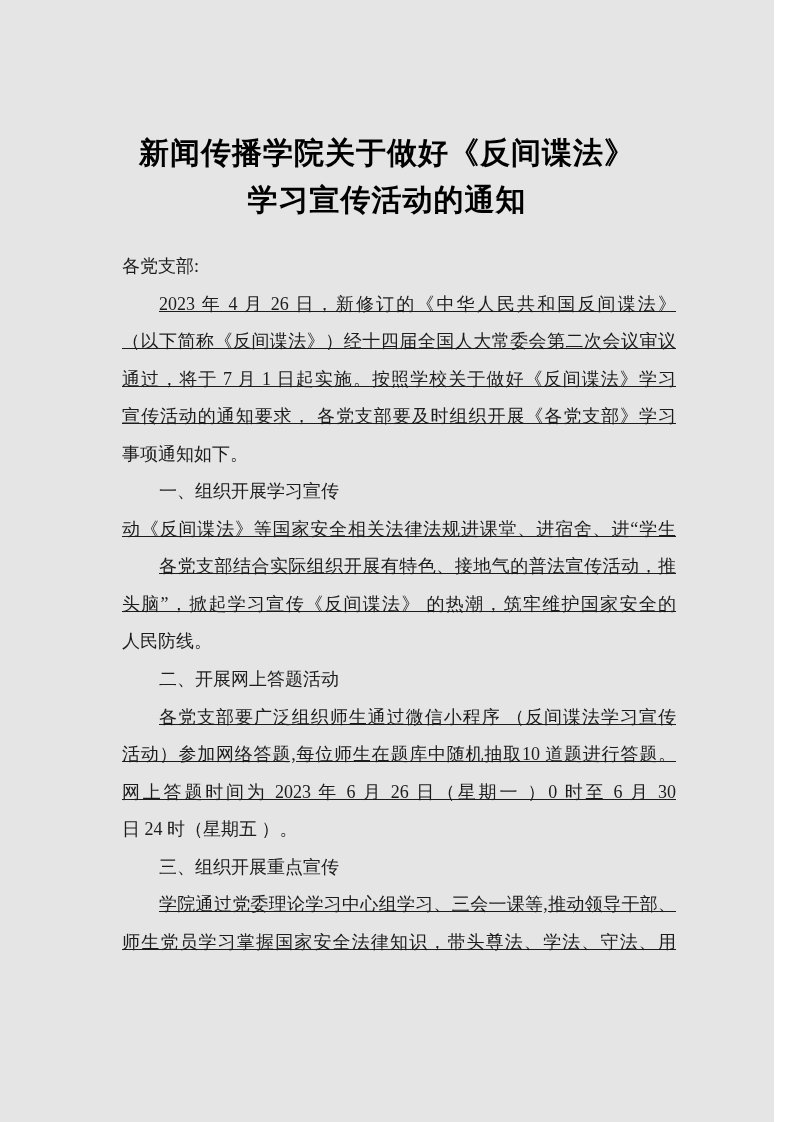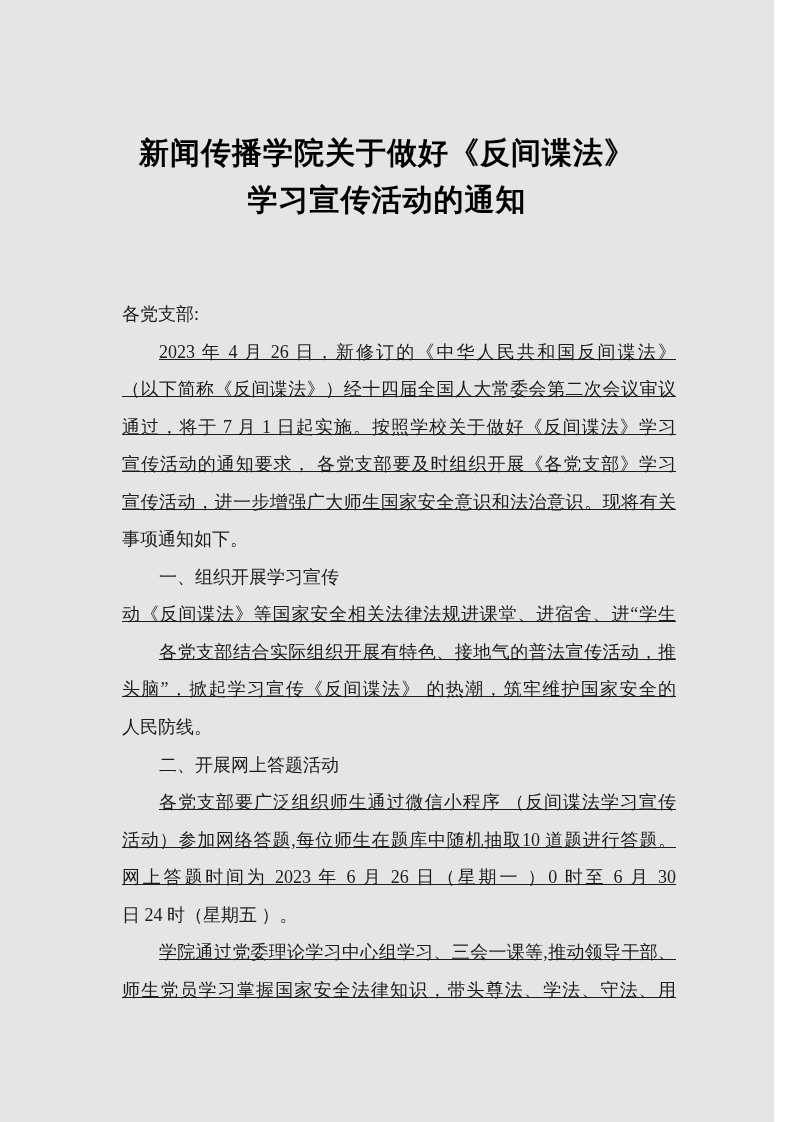--- a/index.html
+++ b/index.html
@@ -28,21 +28,20 @@
     letter-spacing: 1px;
   }
   .doc-body {
     position: absolute;
     top: 248px;
     left: 122px;
     width: 554px;
     font-size: 18px;
     line-height: 37.55px;
     color: #1c1c1c;
-    margin-top: 48px;
   }
   .line {
     height: 37.55px;
     overflow: hidden;
     white-space: pre-wrap;
   }
   
   .fill {
     text-align: justify;
     text-align-last: justify;
@@ -62,29 +61,29 @@
     <div>新闻传播学院关于做好《反间谍法》</div>
     <div>学习宣传活动的通知</div>
   </div>
 
   <div class="doc-body">
     <div class="line">各党支部:</div>
     <div class="line fill indent">2023 年 4 月 26 日，新修订的《中华人民共和国反间谍法》</div>
     <div class="line fill">（以下简称《反间谍法》）经十四届全国人大常委会第二次会议审议</div>
     <div class="line fill">通过，将于 7 月 1 日起实施。按照学校关于做好《反间谍法》学习</div>
     <div class="line fill">宣传活动的通知要求， 各党支部要及时组织开展《各党支部》学习</div>
-    <div class="line fill">宣传活动，进一步增强广大师生国家安全意识和法治意识。现将有关</div>
     <div class="line">事项通知如下。</div>
     <div class="line indent">一、组织开展学习宣传</div>
     <div class="line fill">动《反间谍法》等国家安全相关法律法规进课堂、进宿舍、进“学生</div>
     <div class="line fill indent">各党支部结合实际组织开展有特色、接地气的普法宣传活动，推</div>
     <div class="line fill">头脑”，掀起学习宣传《反间谍法》 的热潮，筑牢维护国家安全的</div>
     <div class="line">人民防线。</div>
     <div class="line indent">二、开展网上答题活动</div>
     <div class="line fill indent">各党支部要广泛组织师生通过微信小程序 （反间谍法学习宣传</div>
     <div class="line fill">活动）参加网络答题,每位师生在题库中随机抽取10 道题进行答题。</div>
     <div class="line fill">网上答题时间为 2023 年 6 月 26 日（星期一 ）0 时至 6 月 30</div>
     <div class="line">日 24 时（星期五 ）。</div>
+    <div class="line indent">三、组织开展重点宣传</div>
     <div class="line fill indent">学院通过党委理论学习中心组学习、三会一课等,推动领导干部、</div>
     <div class="line fill">师生党员学习掌握国家安全法律知识，带头尊法、学法、守法、用法，</div>
   </div>
 
 </div>
 
 </body></html>

